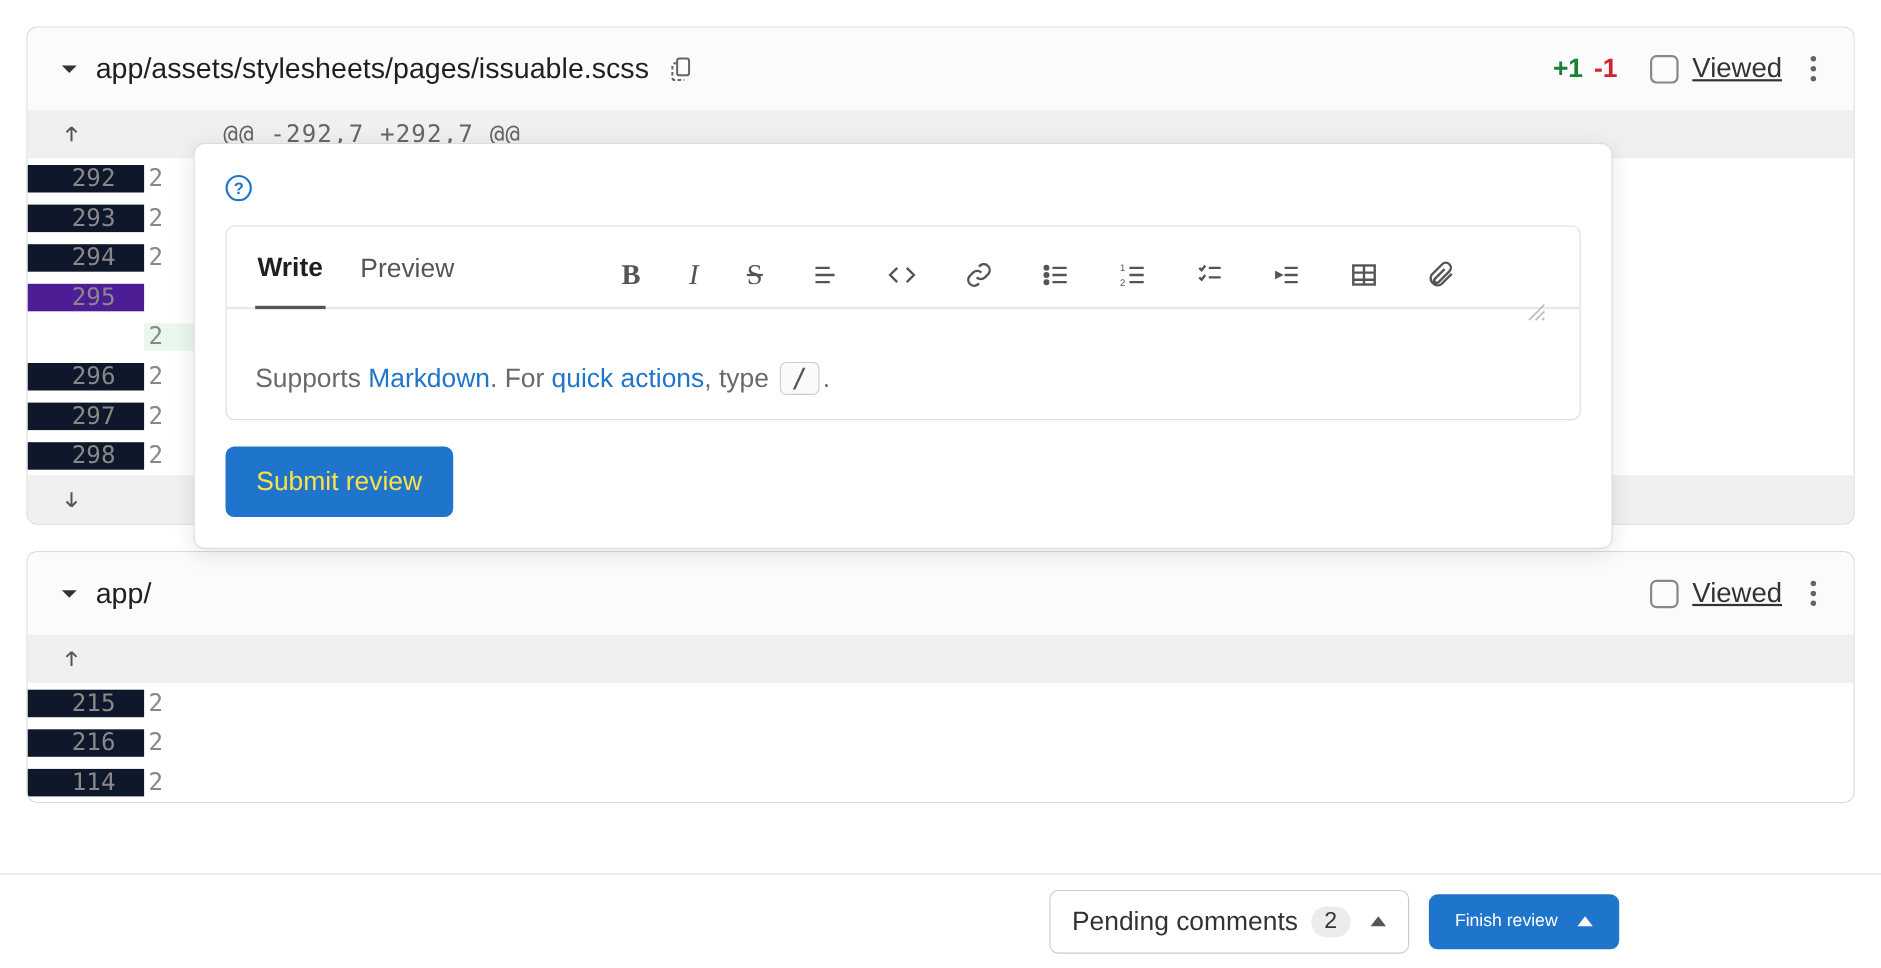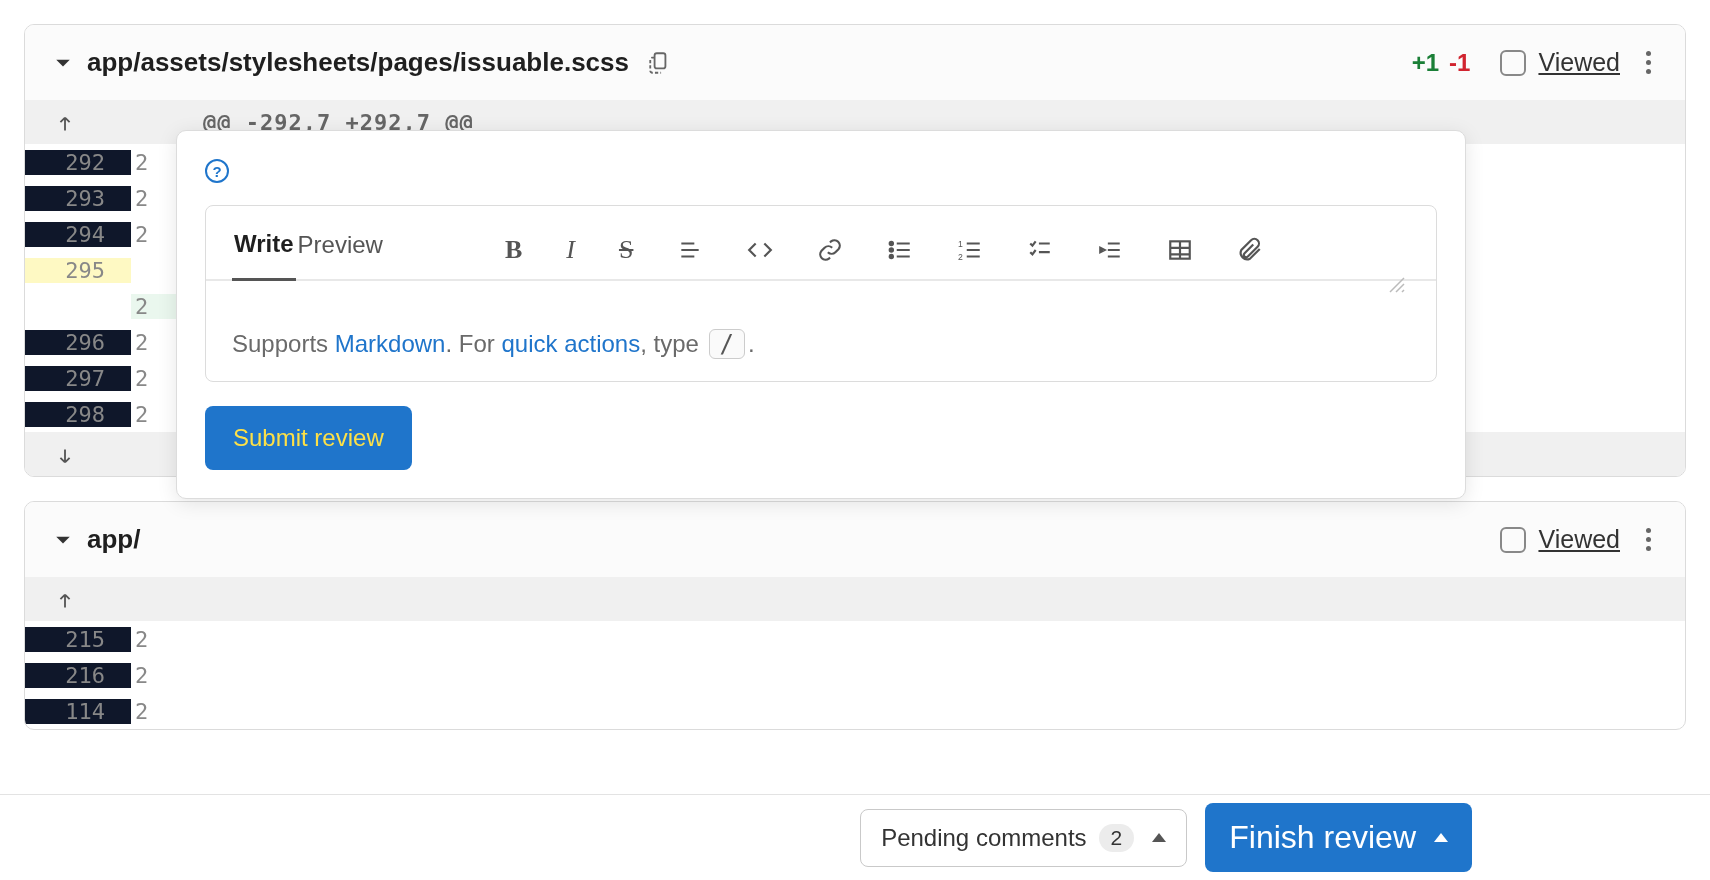--- a/index.html
+++ b/index.html
@@ -21,57 +21,57 @@
   overflow: hidden;
 }
 .file-header {
   display: flex;
   align-items: center;
   padding: 20px 28px;
   background: #fbfbfb;
 }
 .chev { width: 20px; height: 20px; display:flex; align-items:center; justify-content:center; margin-right: 14px; cursor:pointer;}
 .chev svg { width: 18px; height: 18px; fill: #333; }
-.file-path { font-weight: 700; font-size: 26px; color: #1f1f1f; }
+.file-path { font-weight: 400; font-size: 26px; color: #1f1f1f; }
 .copy-icon { margin-left: 18px; display:flex; align-items:center; cursor:pointer; }
 .copy-icon svg { width: 26px; height: 26px; stroke:#666; fill:none; stroke-width:1.7; }
 .file-header .spacer { flex:1; }
 .diff-stats { display:flex; gap:10px; font-size: 24px; font-weight:600; margin-right: 30px;}
 .additions { color: #1a7f37; }
 .deletions { color: #d1242f; }
 .viewed { display:flex; align-items:center; gap:12px; font-size:25px; color:#333; margin-right: 20px; text-decoration: underline;}
 .checkbox { width: 26px; height: 26px; border: 2px solid #888; border-radius: 6px; cursor:pointer;}
 .kebab { display:flex; flex-direction:column; gap:4px; cursor:pointer; padding: 6px;}
 .kebab span { width:5px; height:5px; background:#666; border-radius:50%; }
 .lines { font-family: ui-monospace, SFMono-Regular, Menlo, monospace; font-size: 22px; }
 .line-row { display:flex; height: 36px; align-items:center; }
 .gutter { width: 106px; text-align:right; padding-right: 26px; color:#888; border-right: 0px solid #eee; background:#0f172a; }
 .line-row.hunk .gutter { background:#f0f0f0; }
 .line-row.hunk { background:#f0f0f0; height: 44px; }
 .line-row.removed .code { background:#ffeef0; }
 .line-row.added .code { background:#e6ffed; }
 .gutter2 { width: 54px; text-align:left; color:#888; padding-left: 4px;}
-.code { flex:1; padding-left: 18px; color:#666; letter-spacing:1px;font-weight:bold; }
+.code { flex:1; padding-left: 18px; color:#666; letter-spacing:1px; }
 .arrow-up, .arrow-down { font-size: 22px; color:#555; padding-left: 0; width:106px; text-align:center;}
 .popover {
   position: absolute;
   left: 176px;
   top: 130px;
   width: 1290px;
   background:#fff;
   border: 1px solid #dcdcdc;
   border-radius: 10px;
   box-shadow: 0 4px 20px rgba(0,0,0,0.10);
   padding: 28px;
 }
 .popover-header { display:flex; align-items:center; gap:12px; margin-bottom: 22px;}
 .popover-title { font-weight:700; font-size: 26px; color:#1f1f1f; }
 .help-icon { width:24px; height:24px; border:2px solid #1f75cb; border-radius:50%; color:#1f75cb; display:flex; align-items:center; justify-content:center; font-size: 15px; font-weight:700; cursor:pointer;}
 .editor-frame { border:1px solid #dcdcdc; border-radius:8px; padding: 0; }
-.tabs-toolbar { display:flex; align-items:center; padding: 14px 26px 0 26px; border-bottom: 2px solid #e8e8e8; }
+.tabs-toolbar { display:flex; align-items:center; padding: 14px 26px 0 26px; border-bottom: 2px solid #e8e8e8; gap: 30px;}
 .tab { font-size: 24px; color:#555; padding: 10px 2px 20px 2px; cursor:pointer; }
 .tab.active { color:#1f1f1f; font-weight:700; border-bottom: 3px solid #555; margin-bottom:-2px; }
 .toolbar { margin-left: 120px; display:flex; gap: 44px; align-items:center; color:#555; }
 .toolbar .tbtn { cursor:pointer; display:flex; }
 .toolbar svg { width: 26px; height: 26px; fill:none; stroke:#555; stroke-width:2; }
 .toolbar .bold { font-weight:800; font-size:26px; font-family:Georgia,serif; cursor:pointer;}
 .toolbar .italic { font-style:italic; font-family:Georgia,serif; font-size:26px; cursor:pointer;}
 .toolbar .strike { text-decoration:line-through; font-family:Georgia,serif; font-size:26px; cursor:pointer;}
 .textarea-wrap { padding: 24px 26px 10px 26px; position:relative;}
 .comment-text {
@@ -131,21 +131,21 @@
 .caret-up { width:0; height:0; border-left:7px solid transparent; border-right:7px solid transparent; border-bottom:9px solid #555; margin-left:6px;}
 .finish-btn {
   display:flex;
   align-items:center;
   gap: 12px;
   background:#1f75cb;
   color:#fff;
   border:none;
   border-radius:8px;
   padding: 16px 24px;
-  font-size: 32px;
+  font-size: 16px;
   font-weight:500;
   cursor:pointer;
 }
 .finish-btn .caret-up { border-bottom-color:#fff; }
 .second-file { position:relative; }
 </style>
 </head>
 <body>
 
 <div class="container">
@@ -198,21 +198,21 @@
           <div class="gutter">293</div>
           <div class="gutter2">2</div>
           <div class="code"></div>
         </div>
       <div class="line-row">
           <div class="gutter">294</div>
           <div class="gutter2">2</div>
           <div class="code"></div>
         </div>
       <div class="line-row removed">
-          <div class="gutter" style="background:#fef9c3">295</div>
+          <div class="gutter" style="background:#4c1d95">295</div>
           <div class="gutter2" style="background:#fdecef"></div>
           <div class="code"></div>
         </div>
       <div class="line-row added">
           <div class="gutter" style="background:#eaf7ee"></div>
           <div class="gutter2" style="background:#eaf7ee">2</div>
           <div class="code"></div>
         </div>
       <div class="line-row">
           <div class="gutter">296</div>

